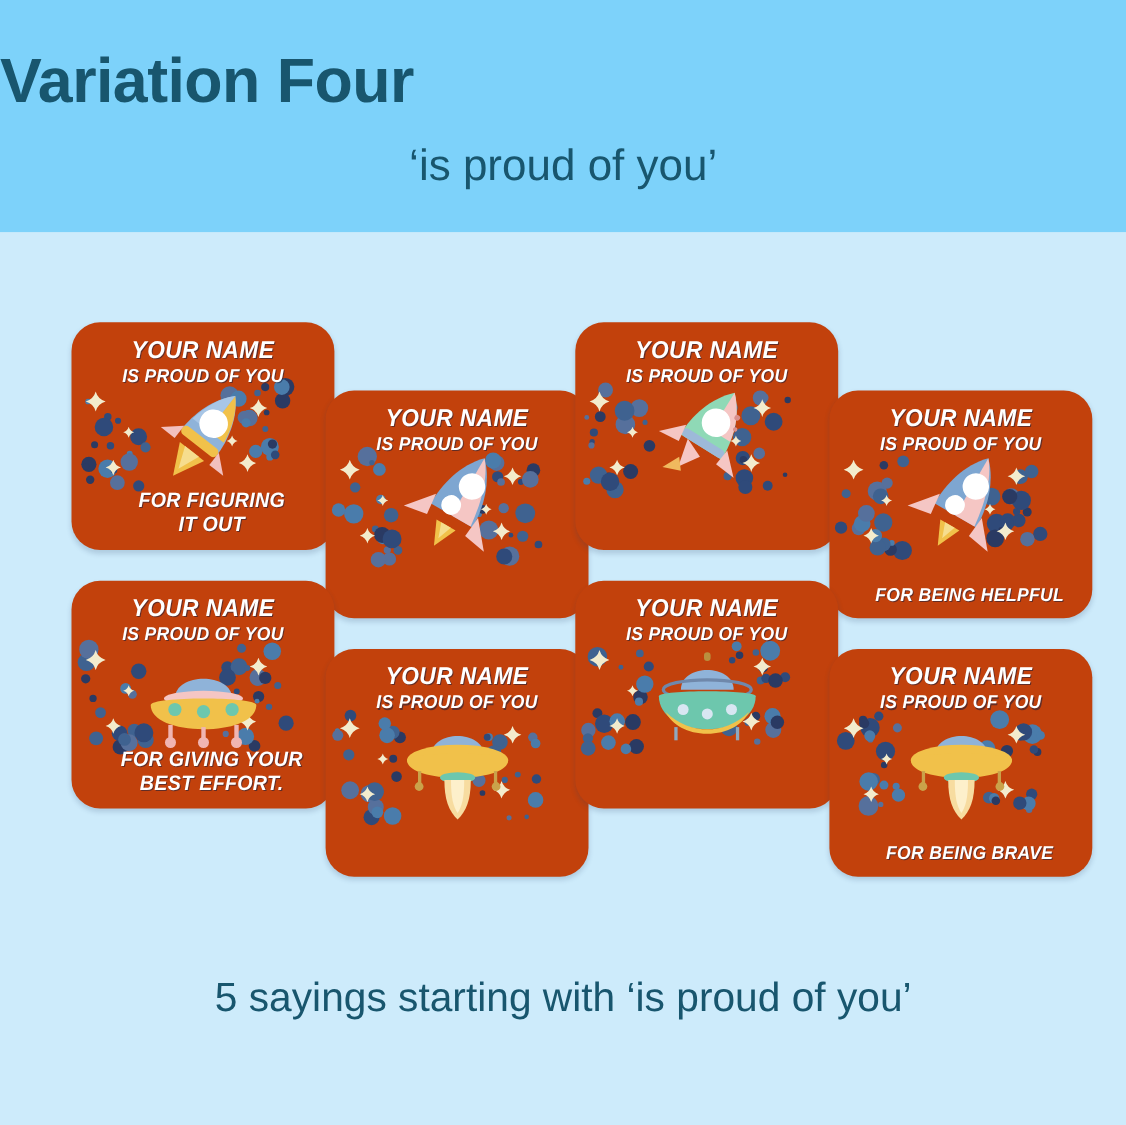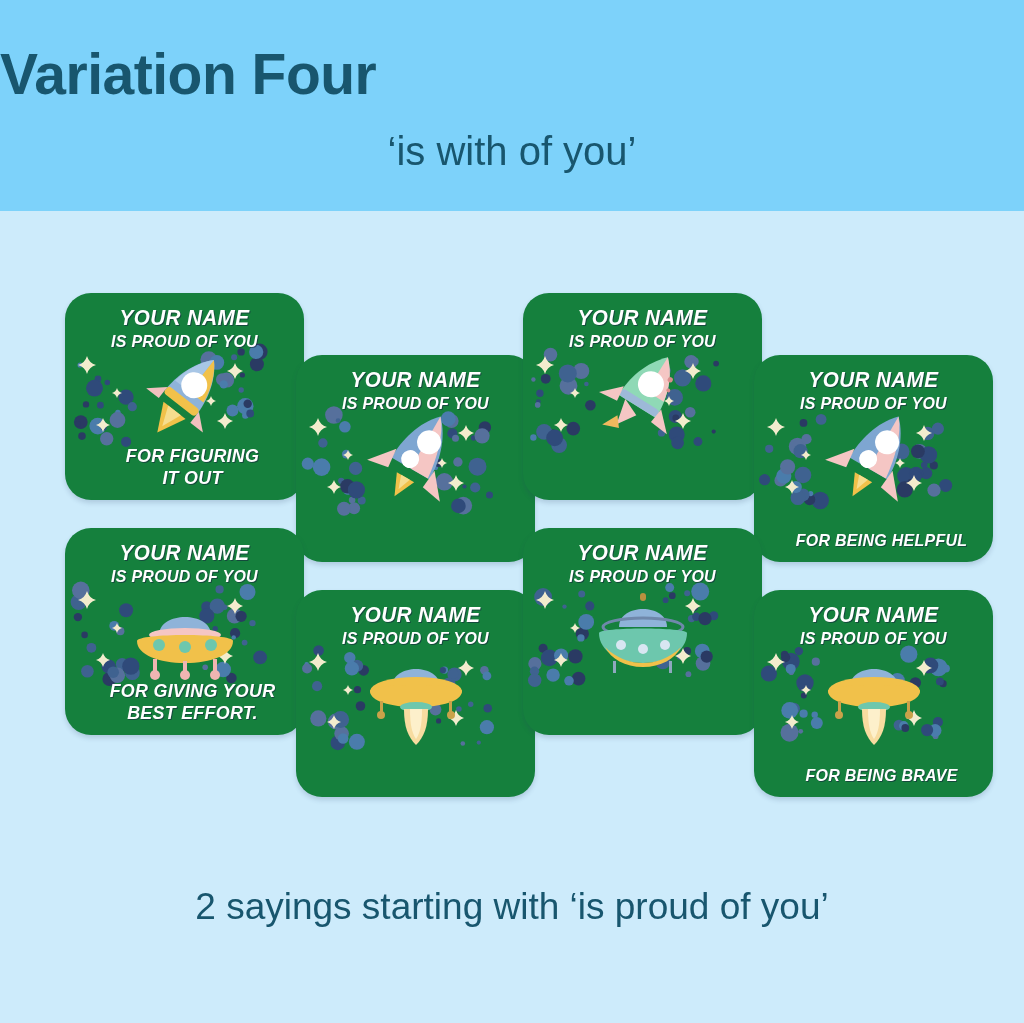--- a/index.html
+++ b/index.html
@@ -36,21 +36,21 @@
     position:absolute;left:0;top:886px;width:1024px;
     text-align:center;
     font-size:37px;font-weight:400;
     color:#18566e;
   }
 
   
   .card{
     position:absolute;
     width:239px;height:207px;
-    background:#15803d;
+    background:#c2410c;
     border-radius:26px;
     box-shadow:0 3px 5px rgba(40,60,100,.18);
     overflow:hidden;
   }
   .card .stars{position:absolute;inset:0;}
   .card-top{
     position:absolute;left:0;right:0;top:14px;
     text-align:center;z-index:3;
     padding:0 6px;
   }
@@ -98,21 +98,21 @@
   }
   .art svg{display:block;width:100%;height:100%;}
 </style>
 </head>
 <body>
 
 <div class="page">
 
   <div class="header-band">
     <div class="title">Variation Four</div>
-    <div class="subtitle">‘is with of you’</div>
+    <div class="subtitle">‘is proud of you’</div>
   </div>
 
   <div class="card" style="left:65px;top:293px;">
     <div class="stars"><svg viewBox="0 0 206 207" width="206" height="207">
           <circle cx="180.3" cy="113.3" r="8.2" fill="#4a7cab"></circle>
           <circle cx="17.0" cy="143.1" r="3.8" fill="#2a3a63"></circle>
           <circle cx="161.7" cy="87.1" r="7.5" fill="#56709c"></circle>
           <circle cx="15.8" cy="129.1" r="6.9" fill="#2a3a63"></circle>
           <circle cx="157.2" cy="86.5" r="6.2" fill="#56709c"></circle>
           <circle cx="15.1" cy="72.0" r="2.6" fill="#4a7cab"></circle>
@@ -771,14 +771,14 @@
     <div class="card-top">
       <span class="ln-name">YOUR NAME</span>
       <span class="ln-sub">IS PROUD OF YOU</span>
     </div>
     <div class="card-bottom">
       <span class="ln-reason small">FOR BEING BRAVE</span>
       <span class="ln-reason small"></span>
     </div>
   </div>
 
-  <div class="footer-caption">2 sayings starting with ‘is proud of you’</div>
+  <div class="footer-caption">5 sayings starting with ‘is proud of you’</div>
 </div>
 
 </body></html>

